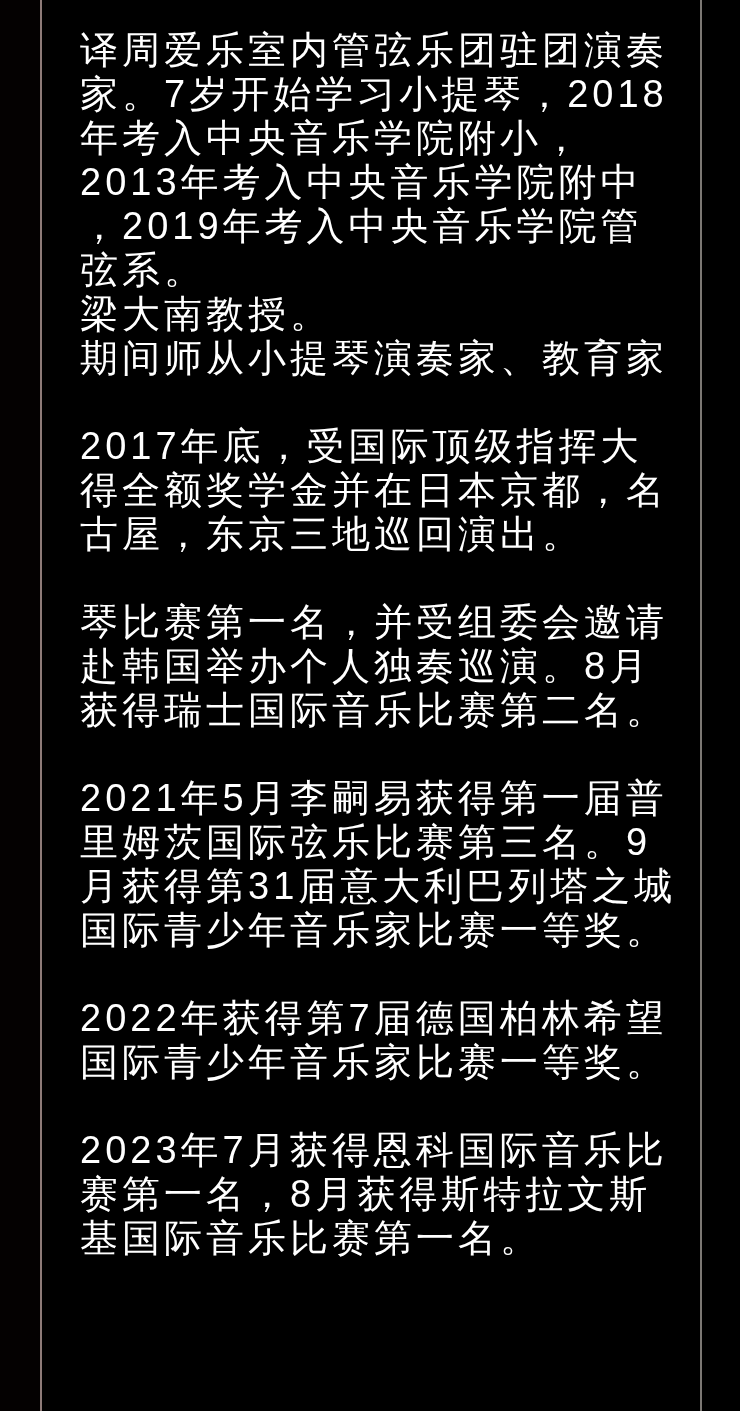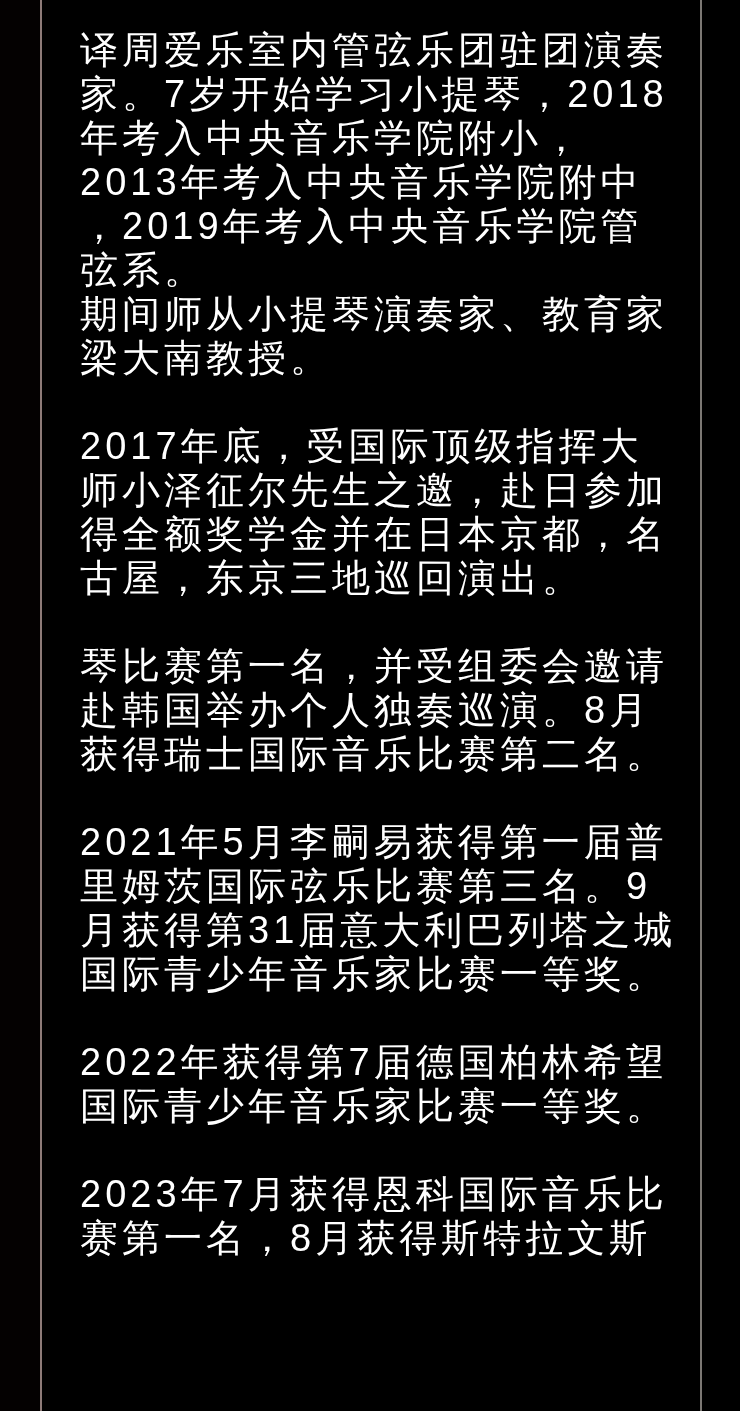--- a/index.html
+++ b/index.html
@@ -52,36 +52,36 @@
   <div class="left-strip"></div>
   <div class="rule rule-left" style="background: rgb(142, 123, 120);"></div>
   <div class="rule rule-right" style="background: rgb(124, 120, 116);"></div>
   <div class="bio" id="bio-text" style="color: rgb(255, 255, 255);">
       <div class="line">译周爱乐室内管弦乐团驻团演奏</div>
       <div class="line">家。7岁开始学习小提琴，2018</div>
       <div class="line">年考入中央音乐学院附小，</div>
       <div class="line">2013年考入中央音乐学院附中</div>
       <div class="line">，2019年考入中央音乐学院管</div>
       <div class="line">弦系。</div>
+      <div class="line">梁大南教授。</div>
       <div class="line">期间师从小提琴演奏家、教育家</div>
-      <div class="line">梁大南教授。</div>
       <div class="line"></div>
       <div class="line">2017年底，受国际顶级指挥大</div>
-      <div class="line">师小泽征尔先生之邀，赴日参加</div>
       <div class="line">得全额奖学金并在日本京都，名</div>
       <div class="line">古屋，东京三地巡回演出。</div>
       <div class="line"></div>
       <div class="line">琴比赛第一名，并受组委会邀请</div>
       <div class="line">赴韩国举办个人独奏巡演。8月</div>
       <div class="line">获得瑞士国际音乐比赛第二名。</div>
       <div class="line"></div>
       <div class="line">2021年5月李嗣易获得第一届普</div>
       <div class="line">里姆茨国际弦乐比赛第三名。9</div>
       <div class="line">月获得第31届意大利巴列塔之城</div>
       <div class="line">国际青少年音乐家比赛一等奖。</div>
       <div class="line"></div>
       <div class="line">2022年获得第7届德国柏林希望</div>
       <div class="line">国际青少年音乐家比赛一等奖。</div>
       <div class="line"></div>
       <div class="line">2023年7月获得恩科国际音乐比</div>
       <div class="line">赛第一名，8月获得斯特拉文斯</div>
+      <div class="line">基国际音乐比赛第一名。</div>
     </div>
 </div>
 
 </body></html>

